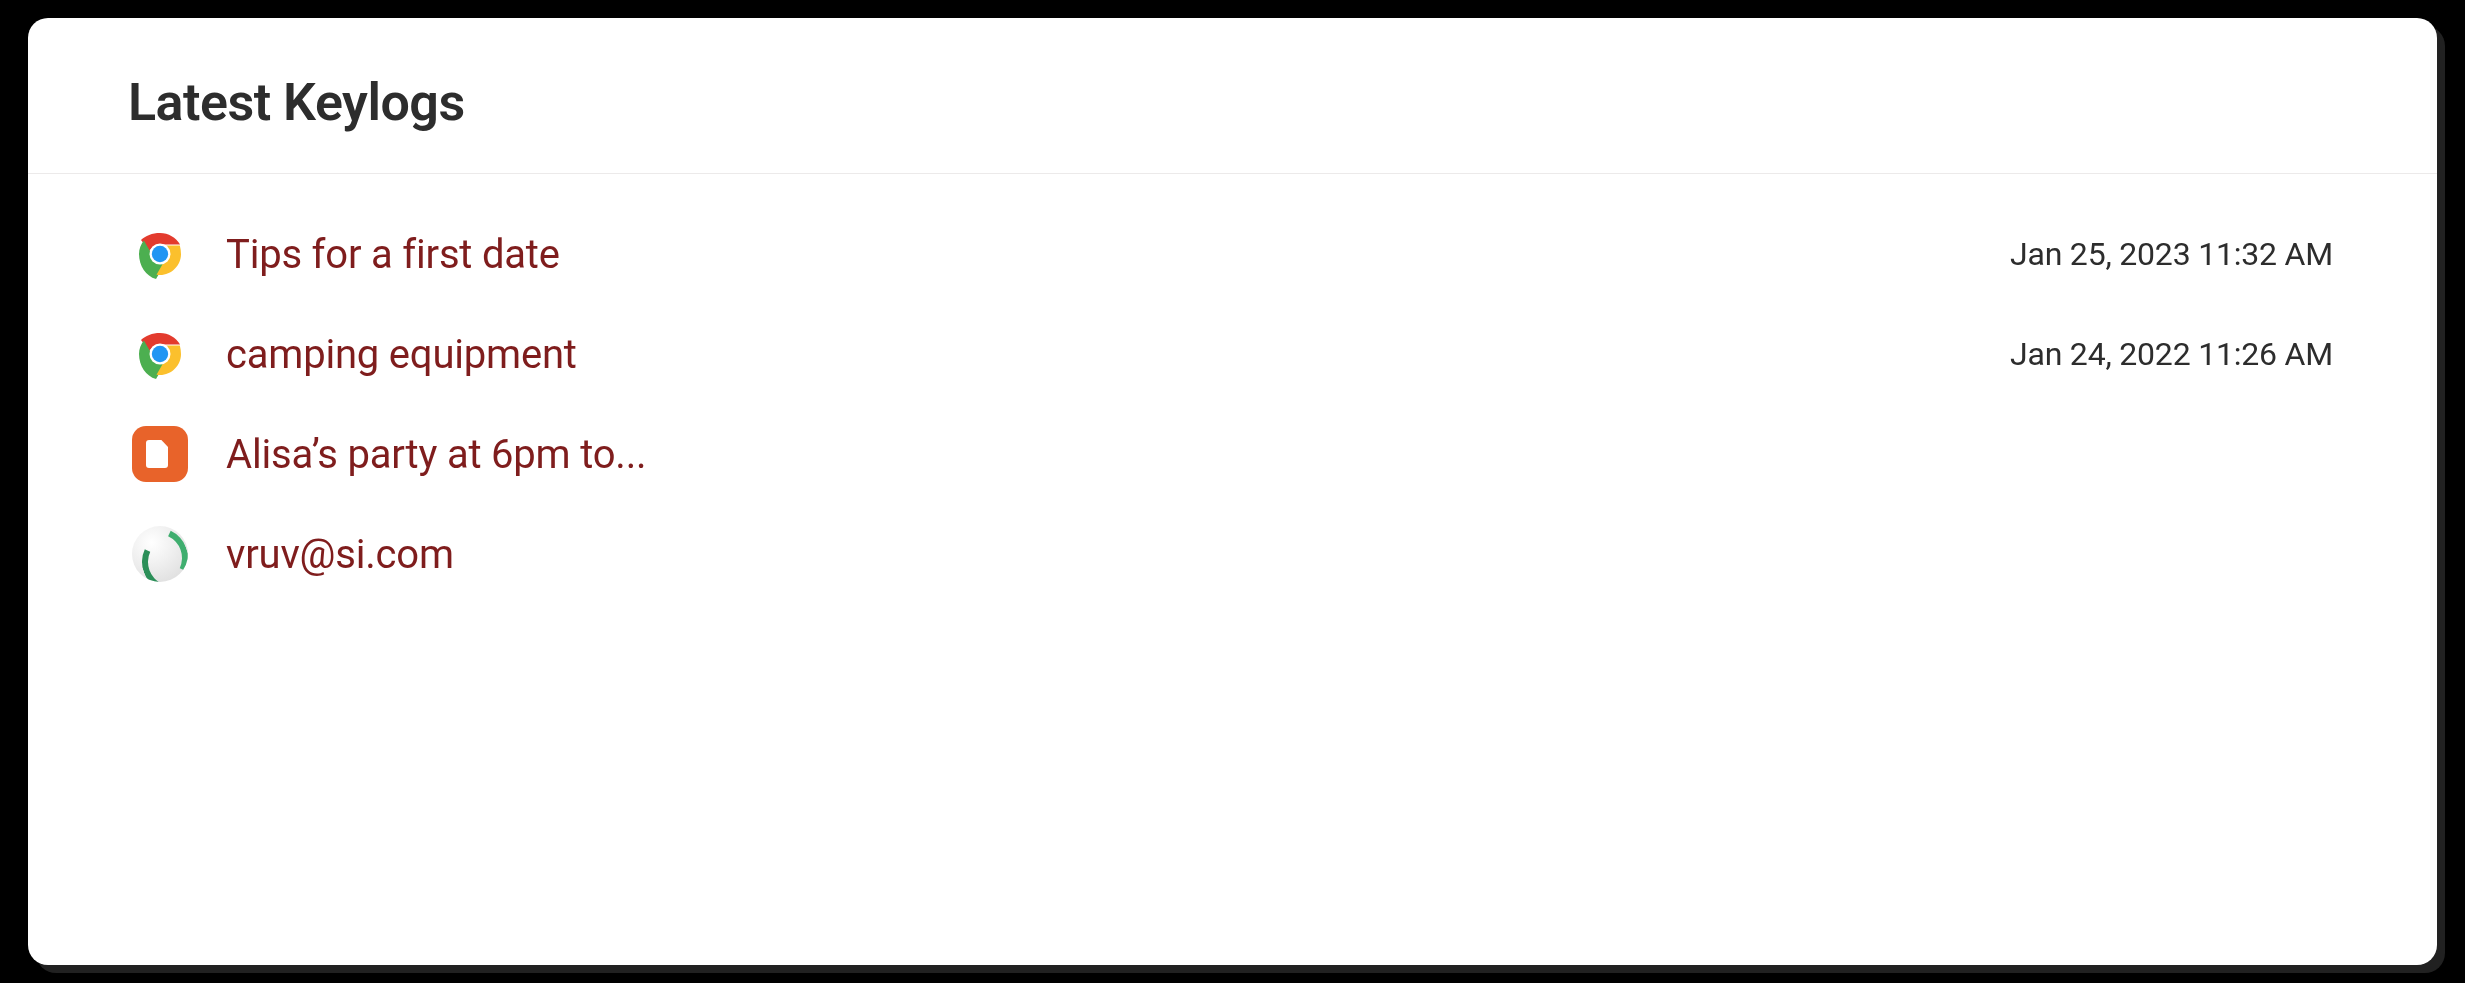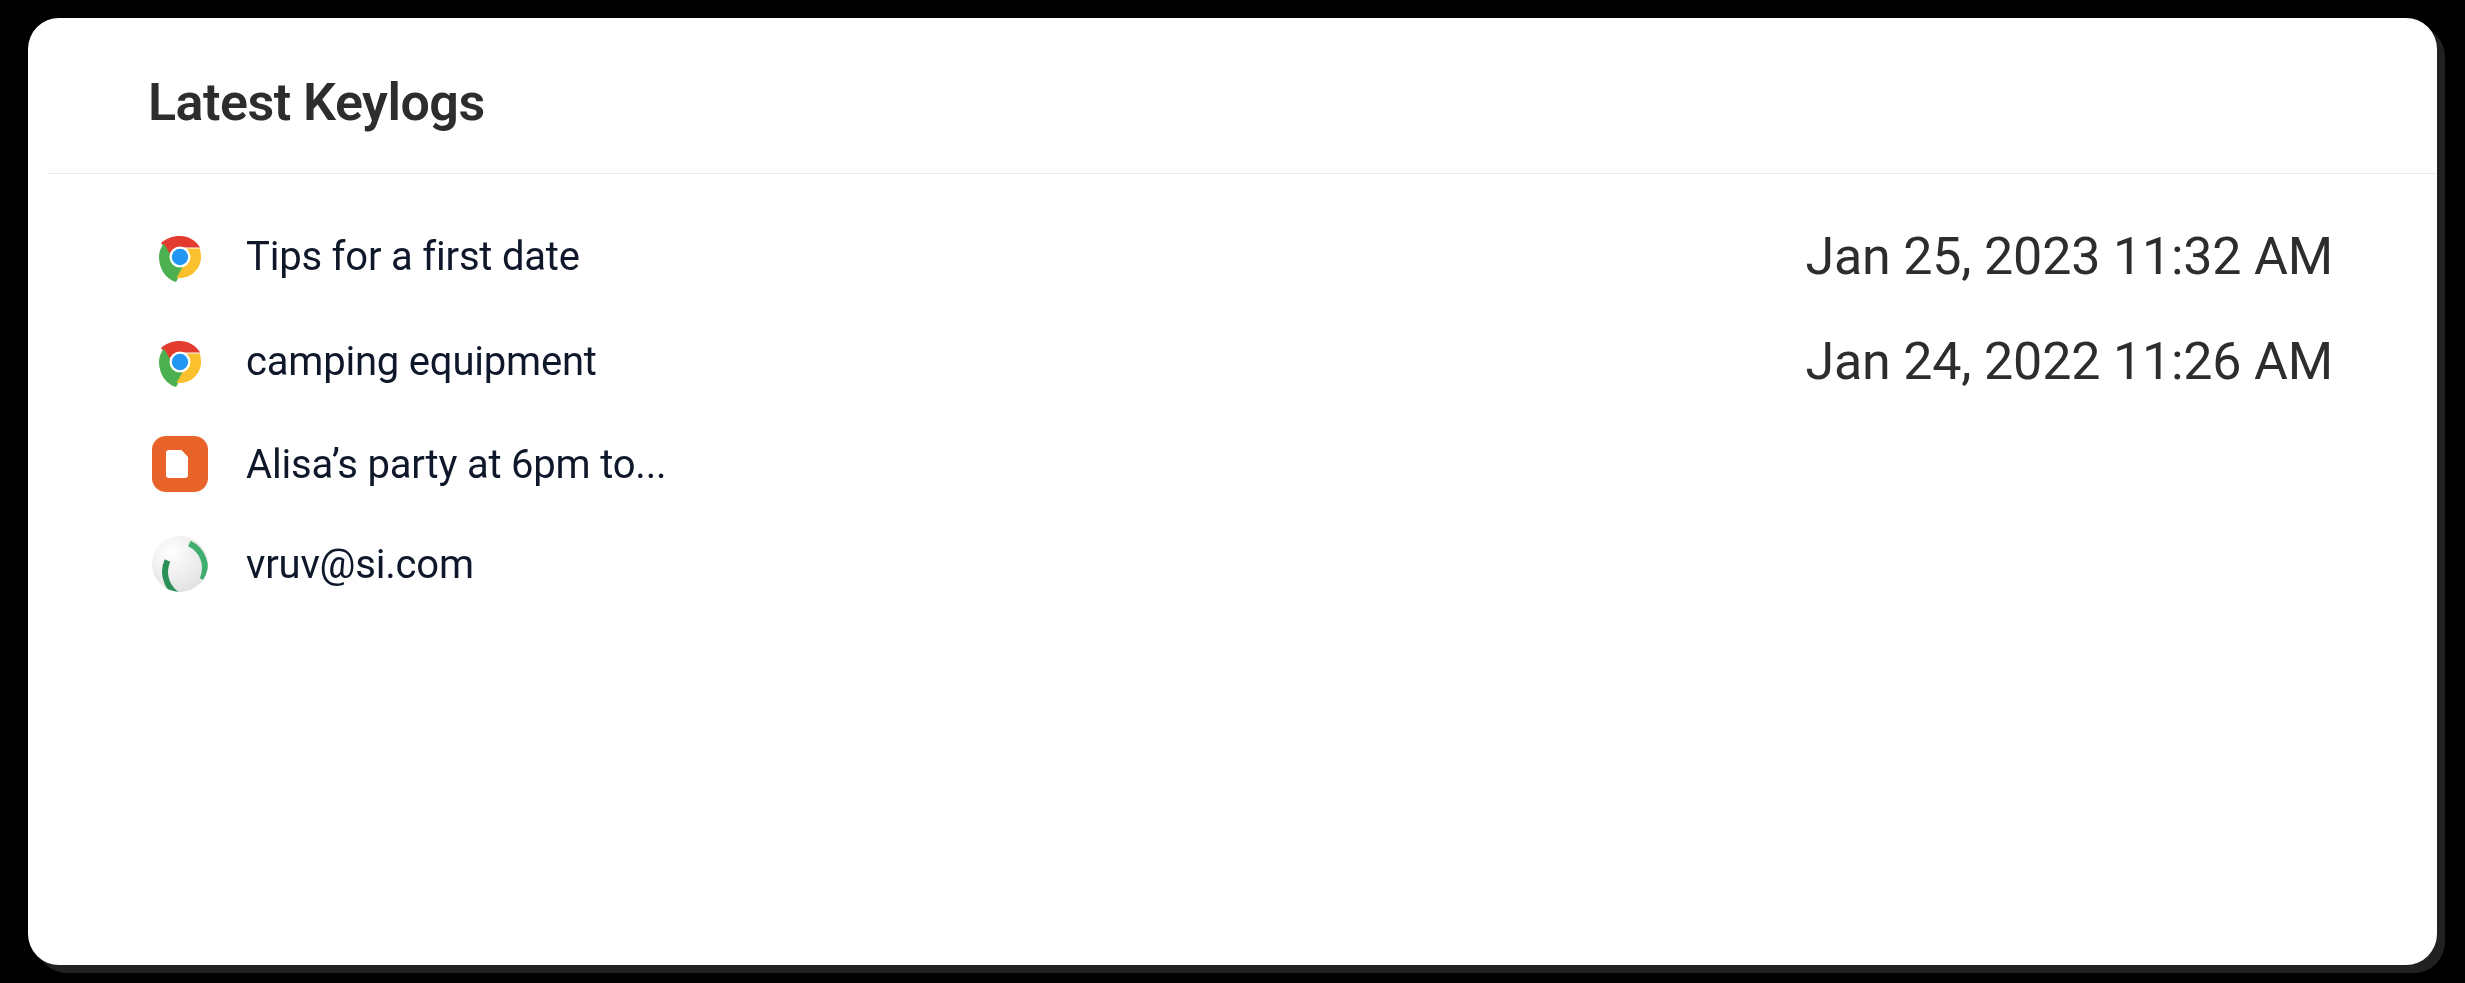--- a/index.html
+++ b/index.html
@@ -6,26 +6,25 @@
     body {
       background: #000;
       font-family: -apple-system, BlinkMacSystemFont, "Segoe UI", Roboto, "Helvetica Neue", sans-serif;
       width: 2465px;
       height: 983px;
       padding: 18px 28px;
       position: relative;
     }
     .card {
       background: #fff;
-      border-radius: 31px;
+      border-radius: 20px;
       width: 100%;
       height: 100%;
       box-shadow: 8px 8px 0 0 rgba(130,130,130,0.25);
       overflow: hidden;
-      padding-left: 20px;
     }
     .card-header {
       padding: 54px 100px 40px 100px;
       border-bottom: 1px solid #eceaea;
     }
     .card-title {
       font-size: 52px;
       font-weight: 600;
       color: #2d2d2d;
       letter-spacing: -0.5px;
@@ -43,26 +42,26 @@
       width: 56px;
       height: 56px;
       flex: 0 0 56px;
       display: flex;
       align-items: center;
       justify-content: center;
     }
     .row-text {
       flex: 1 1 auto;
       font-size: 40px;
-      color: #0f172a;
+      color: #7f1d1d;
       letter-spacing: -0.2px;
     }
     .row-ts {
       flex: 0 0 auto;
-      font-size: 52px;
+      font-size: 32px;
       color: #2d2d2d;
       text-align: left;
       letter-spacing: -0.2px;
     }
     
     .notes-icon {
       width: 56px; height: 56px;
       background: #e8632a;
       border-radius: 14px;
       position: relative;

